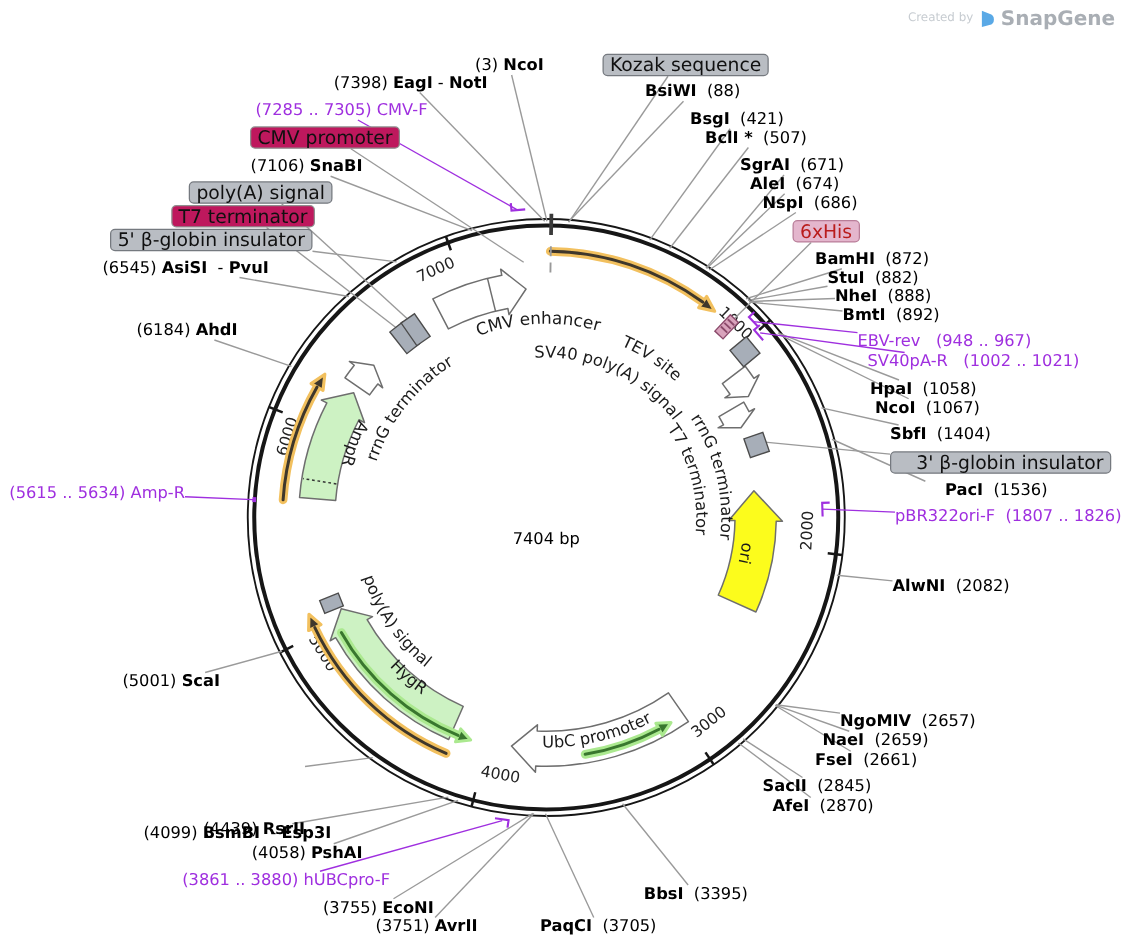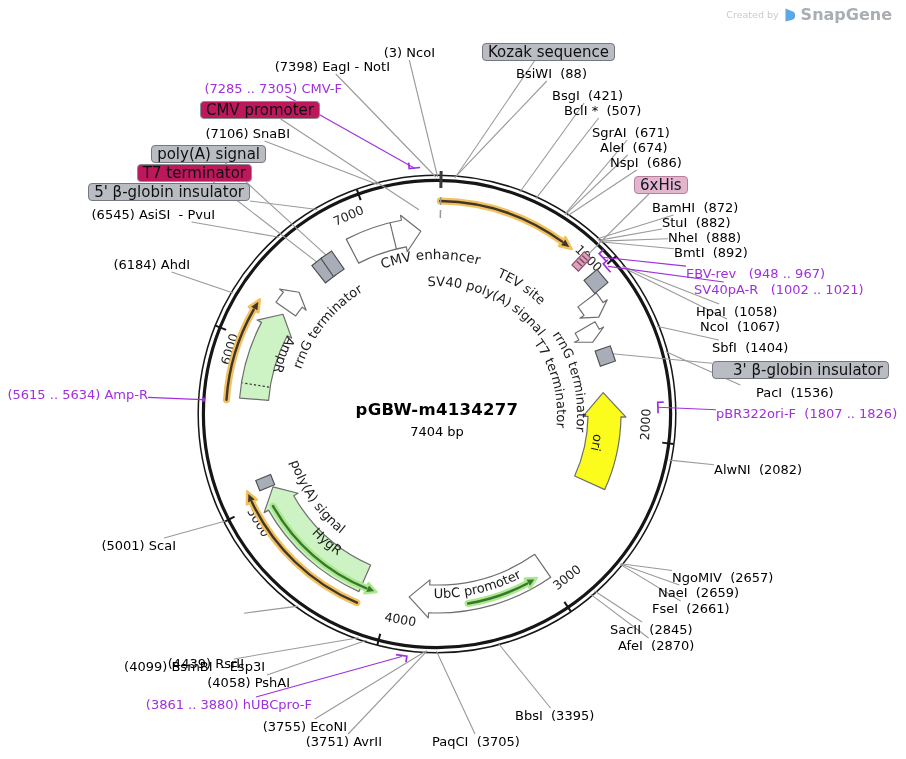--- a/index.html
+++ b/index.html
@@ -1,25 +1,25 @@
 <!DOCTYPE html>
 <html><head>
 <meta charset="utf-8">
 <style>
   html,body{margin:0;padding:0;background:#fff}
   #screen{position:relative;width:906px;height:759px;background:#ffffff;overflow:hidden;
           font-family:"DejaVu Sans","Liberation Sans",sans-serif;}
   #map{position:absolute;left:0;top:0}
   .callout{position:absolute;font-size:13px;line-height:15px;color:#000;white-space:pre;}
-  .callout b{font-weight:normal}
+  .callout b{font-weight:bold}
   .callout.purple{color:#9f2fdf}
   .bx{padding:0px 5px;border-radius:4px;border:1px solid;font-size:15px;line-height:16px}
   .bx-gray{background:#b9bdc3;border-color:#75797f;color:#101010}
   .bx-white{background:#be185d;border-color:#8f8f8f;color:#101010}
-  .bx-pink{background:#e4b6cd;border-color:#b97e99;color:#0f172a}
+  .bx-pink{background:#e4b6cd;border-color:#b97e99;color:#b91c1c}
   #title{position:absolute;left:437px;top:400px;transform:translateX(-50%);
          font-weight:bold;font-size:16.5px;color:#000;letter-spacing:.3px}
   #subtitle{position:absolute;left:437px;top:424px;transform:translateX(-50%);
          font-size:13px;color:#000}
   #watermark{position:absolute;top:5px;right:14px;display:flex;align-items:center;gap:5px}
   #wm-created{font-size:9.5px;color:#c7ccd1}
   #wm-brand{font-size:16px;color:#a9aeb4;font-weight:700}
 </style>
 </head>
 <body>
@@ -230,21 +230,20 @@
       <div class="callout bx bx-pink" style="top: 176px; left: 634px;">6xHis</div>
       <div class="callout" style="top: 155px; left: 610px;"><b>NspI</b><span>  (686)</span></div>
       <div class="callout" style="top: 140px; left: 600px;"><b>AleI</b><span>  (674)</span></div>
       <div class="callout" style="top: 125px; left: 592px;"><b>SgrAI</b><span>  (671)</span></div>
       <div class="callout" style="top: 103px; left: 564px;"><b>BclI *</b><span>  (507)</span></div>
       <div class="callout" style="top: 88px; left: 552px;"><b>BsgI</b><span>  (421)</span></div>
       <div class="callout bx bx-gray" style="top: 43px; left: 482px;">Kozak sequence</div>
       <div class="callout" style="top: 66px; left: 516px;"><b>BsiWI</b><span>  (88)</span></div>
     </div>
 
-  <div id="title">pGBW-m4134277</div>
   <div id="subtitle">7404 bp</div>
 
   <div id="watermark">
     <span id="wm-created">Created by</span>
     <svg width="12" height="14" viewBox="0 0 12 14">
       <path d="M1.5 0.5 L7.5 3 A4.6 4.6 0 0 1 7.5 12 L1.5 13.5 Z" fill="#5aa9e6"></path>
     </svg>
     <span id="wm-brand">SnapGene</span>
   </div>
 </div>

